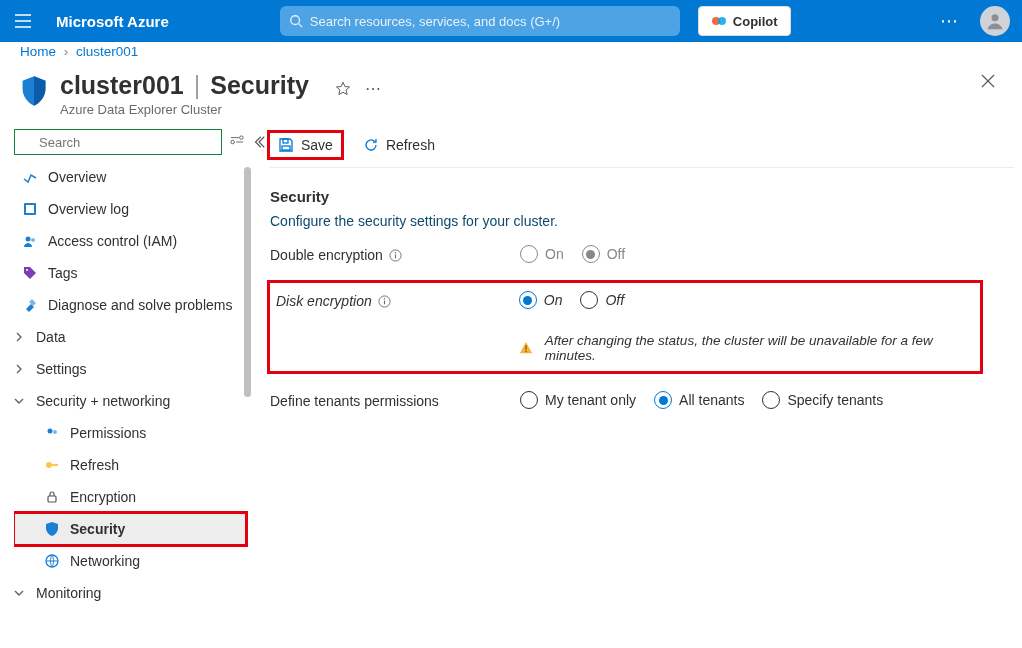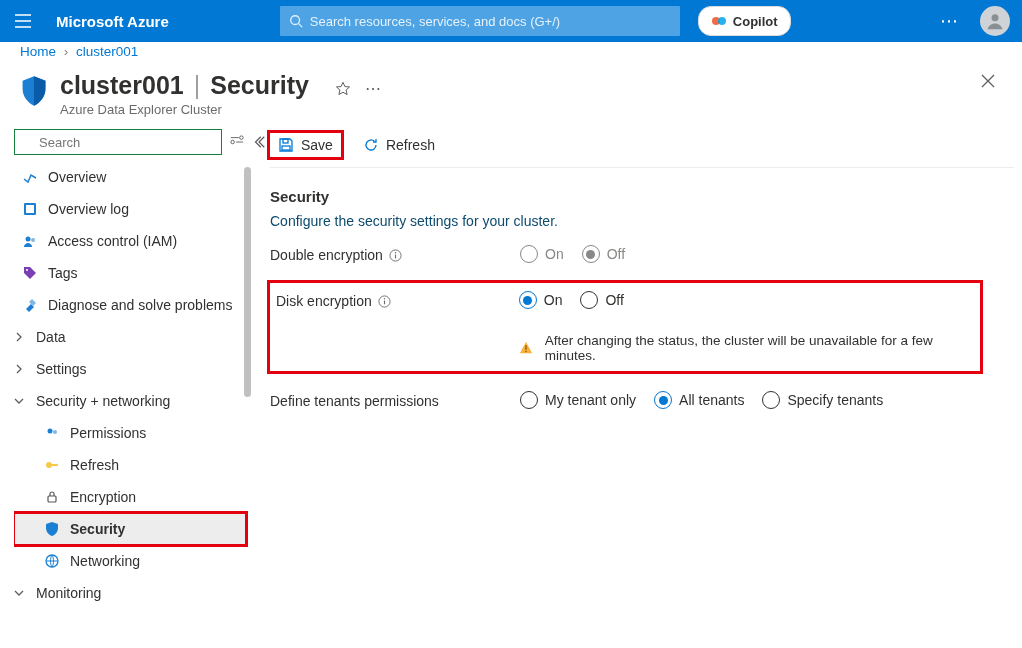--- a/index.html
+++ b/index.html
@@ -4,24 +4,24 @@
   <style>
     * { margin: 0; padding: 0; box-sizing: border-box; font-family: "Segoe UI", Arial, sans-serif; }
     body { width: 1022px; height: 648px; overflow: hidden; background: #fff; color: #323130; }
 
     
     .top-bar { height: 42px; background: #0078d4; display: flex; align-items: center; padding: 0 8px; gap: 8px; }
     .hamburger { color: #fff; padding: 6px; }
     .brand { color: #fff; font-weight: 600; font-size: 15px; padding: 0 10px; white-space: nowrap; }
     .spacer-small { width: 85px; }
     .search-wrap { flex: 0 0 400px; position: relative; }
-    .search-input { width: 100%; height: 30px; border: none; border-radius: 1px; background: #4da3e4; color: #fff; padding: 0 10px 0 30px; font-size: 13px; }
+    .search-input { width: 100%; height: 30px; border: none; border-radius: 6px; background: #4da3e4; color: #fff; padding: 0 10px 0 30px; font-size: 13px; }
     .search-input::placeholder { color: #e6f2fb; }
     .search-icon { position: absolute; left: 9px; top: 8px; color: #e6f2fb; }
-    .copilot-btn { margin-left: 10px; background: #fff; border: 1px solid #dcdcdc; border-radius: 13px; height: 30px; padding: 0 12px; display: inline-flex; align-items: center; gap: 6px; font-size: 13px; font-weight: 600; color: #323130; }
+    .copilot-btn { margin-left: 10px; background: #fff; border: 1px solid #dcdcdc; border-radius: 4px; height: 30px; padding: 0 12px; display: inline-flex; align-items: center; gap: 6px; font-size: 13px; font-weight: 600; color: #323130; }
     .copilot-icon svg { display: block; }
     .top-spacer { flex: 1; }
     .more-dots { color: #fff; padding: 0 12px; font-size: 18px; letter-spacing: 2px; }
     .avatar { width: 30px; height: 30px; border-radius: 50%; background: #cfd3d7; display: flex; align-items: center; justify-content: center; color: #8a8f94; margin-right: 4px; }
 
     
     .breadcrumb { padding: 2px 20px 6px 20px; font-size: 13.5px; }
     .bc-link { color: #0078d4; text-decoration: none; }
     .bc-sep { color: #8a8886; padding: 0 4px; }
 
@@ -81,21 +81,21 @@
     .radio-dot { width:18px; height:18px; border:1.5px solid #323130; border-radius:50%; display:inline-flex; align-items:center; justify-content:center; }
     .radio-dot.selected { border-color:#0078d4; }
     .radio-dot.selected::after { content:""; width:9px; height:9px; border-radius:50%; background:#0078d4; }
     .radio-dot.disabled { border-color:#8a8886; }
     .radio-dot.disabled.sel::after { content:""; width:9px; height:9px; border-radius:50%; background:#8a8886; }
     .radio-label.disabled { color:#8a8886; }
     .warning-line { display:flex; align-items:center; gap:12px; font-size:13.5px; color:#323130; margin-top:20px; }
     .warn-icon { color:#d88500; }
 
     .disk-row-box { outline:3px solid #e3000f; padding:8px 6px; margin-bottom:20px; width:710px; }
-    .disk-row-box .form-row { margin-bottom:0; }
+    .disk-row-box .form-row { margin-bottom:0;font-style:italic; }
 
     svg { display:block; }
   </style>
 </head>
 <body>
 
 <div class="top-bar">
   <span class="hamburger">
     <svg width="18" height="18" viewBox="0 0 18 18">
         <path d="M1 3h16M1 9h16M1 15h16" stroke="#fff" stroke-width="1.6"></path>

